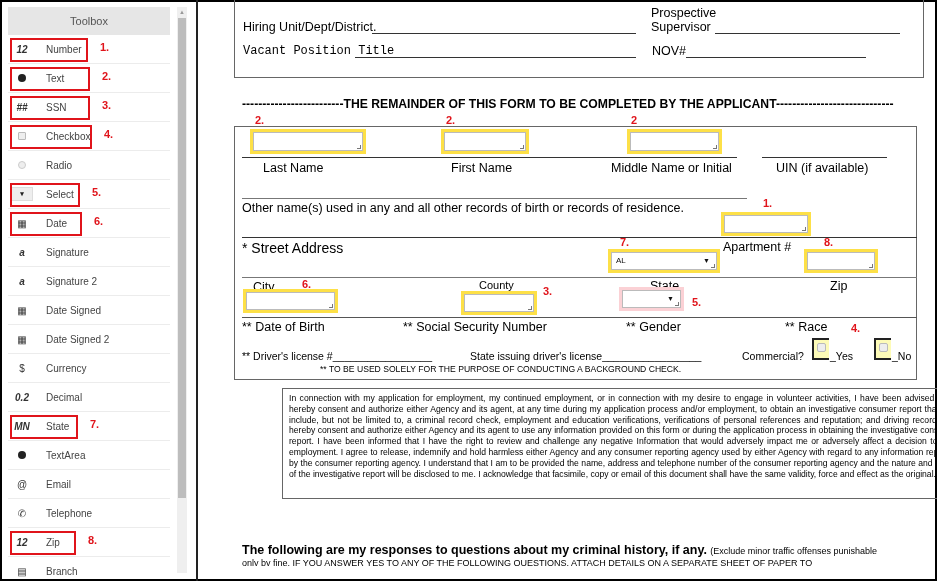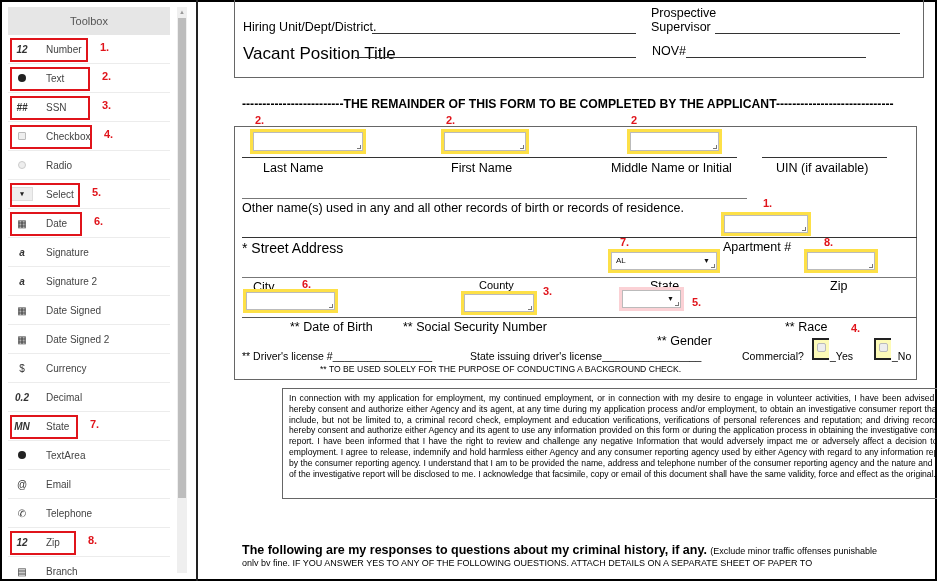--- a/index.html
+++ b/index.html
@@ -159,21 +159,21 @@
 <div class="vdivider"></div>
 
 <div class="doc">
 
   <div class="box" style="left:34px; top:-2px; width:690px; height:80px;"></div>
   <div class="t" style="left:43px; top:20px; font-size:12.5px;">Hiring Unit/Dept/District.</div>
   <div class="uline" style="left:172px; top:33px; width:264px;"></div>
   <div class="t" style="left:451px; top:6px; font-size:12.5px;">Prospective</div>
   <div class="t" style="left:451px; top:20px; font-size:12.5px;">Supervisor</div>
   <div class="uline" style="left:515px; top:33px; width:185px;"></div>
-  <div class="t" style="left:43px; top:44px; font-size:17px;">Vacant Position Title</div>
+  <div class="t" style="left:43px; top:44px; font-size:12px;font-family:Liberation Mono, monospace;">Vacant Position Title</div>
   <div class="uline" style="left:155px; top:57px; width:281px;"></div>
   <div class="t" style="left:452px; top:44px; font-size:12.5px;">NOV#</div>
   <div class="uline" style="left:486px; top:57px; width:180px;"></div>
 
   <div class="t section-title" style="left:42px; top:97px; font-size:12.2px;">-------------------------THE REMAINDER OF THIS FORM TO BE COMPLETED BY THE APPLICANT-----------------------------</div>
 
   <div class="box" style="left:34px; top:126px; width:683px; height:254px;"></div>
 
   <div class="anno" style="left:55px; top:114px;">2.</div>
   <div class="yfield" style="left:50px; top:129px; width:116px; height:25px;">
@@ -226,23 +226,23 @@
     </div>
   <div class="anno" style="left:343px; top:285px;">3.</div>
   <div class="t" style="left:450px; top:279px; font-size:12.5px;">State</div>
   <div class="yfield pink" style="left:419px; top:287px; width:65px; height:24px;">
     <div class="inp"><span></span><span class="caret">▼</span></div>
   </div>
   <div class="anno" style="left:492px; top:296px;">5.</div>
   <div class="t" style="left:630px; top:279px; font-size:12.5px;">Zip</div>
 
   <div class="hline" style="left:42px; top:317px; width:675px; background:#555;"></div>
-  <div class="t" style="left:42px; top:320px; font-size:12.5px;margin-left:48px;">** Date of Birth</div>
+  <div class="t" style="left:42px; top:320px; font-size:12.5px;">** Date of Birth</div>
   <div class="t" style="left:203px; top:320px; font-size:12.5px;">** Social Security Number</div>
-  <div class="t" style="left:426px; top:334px; font-size:12.5px;margin-left:31px;">** Gender</div>
+  <div class="t" style="left:426px; top:320px; font-size:12.5px;">** Gender</div>
   <div class="t" style="left:585px; top:320px; font-size:12.5px;">** Race</div>
   <div class="anno" style="left:651px; top:322px;">4.</div>
 
   <div class="t" style="left:42px; top:350px; font-size:10.5px;">** Driver's license #_________________</div>
   <div class="t" style="left:270px; top:350px; font-size:10.5px;">State issuing driver's license_________________</div>
   <div class="t" style="left:542px; top:350px; font-size:10.5px;">Commercial?</div>
   <div class="chk" style="left:612px; top:338px;">
       <div class="cb"></div>
     </div>
   <div class="t" style="left:630px; top:350px; font-size:10.5px;">_Yes</div>

